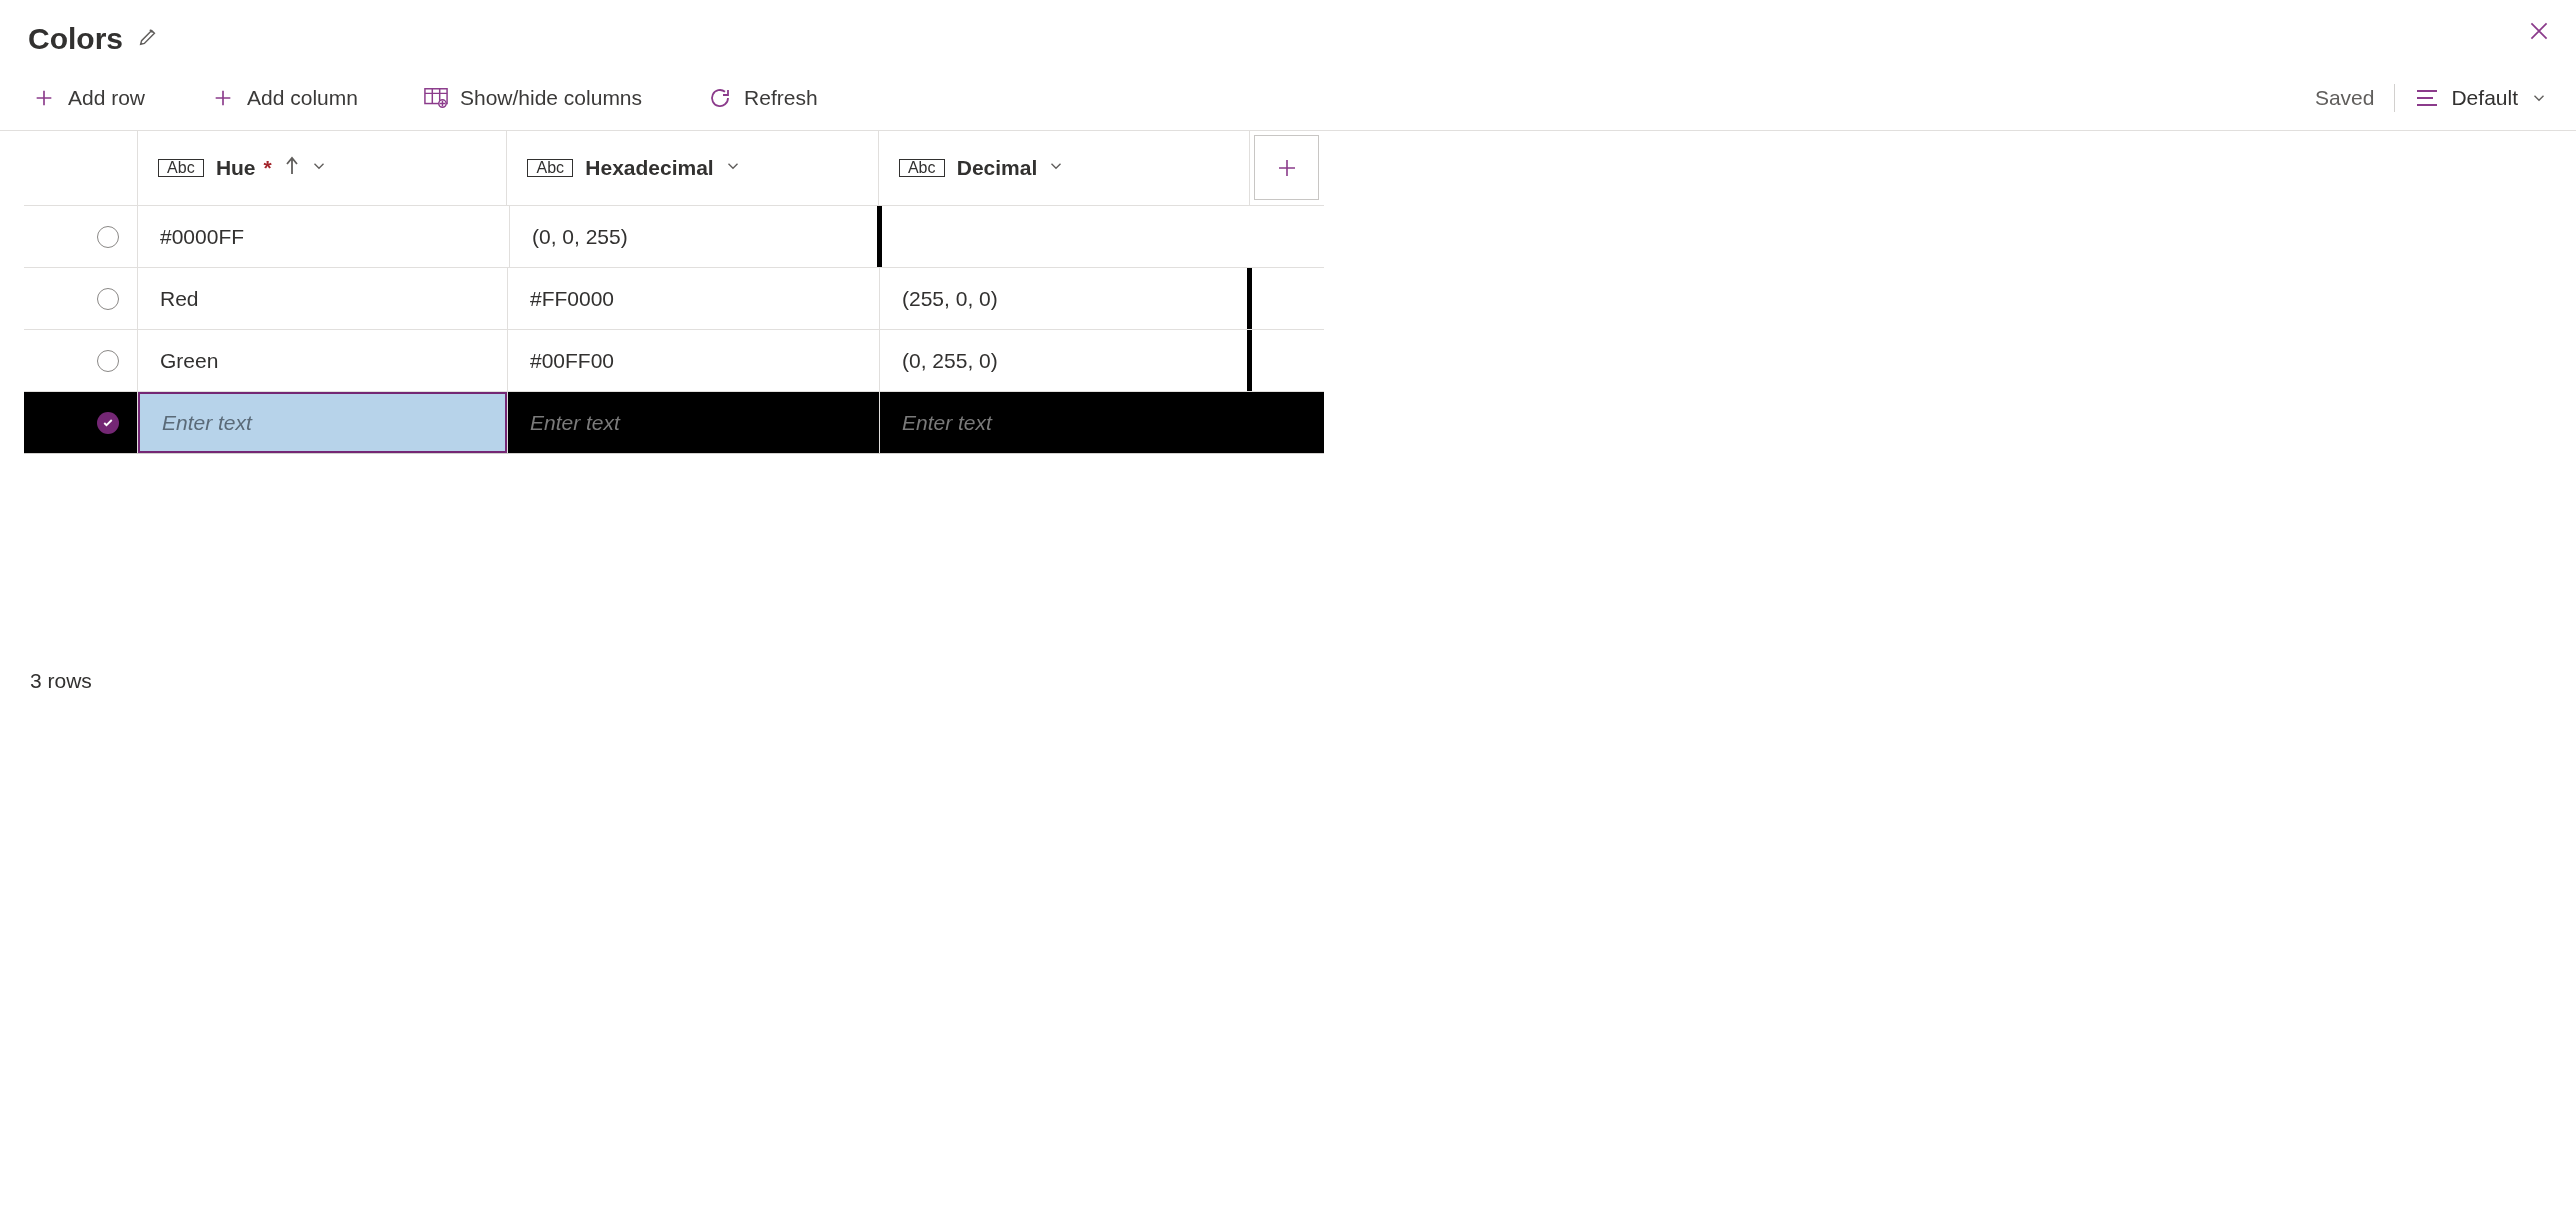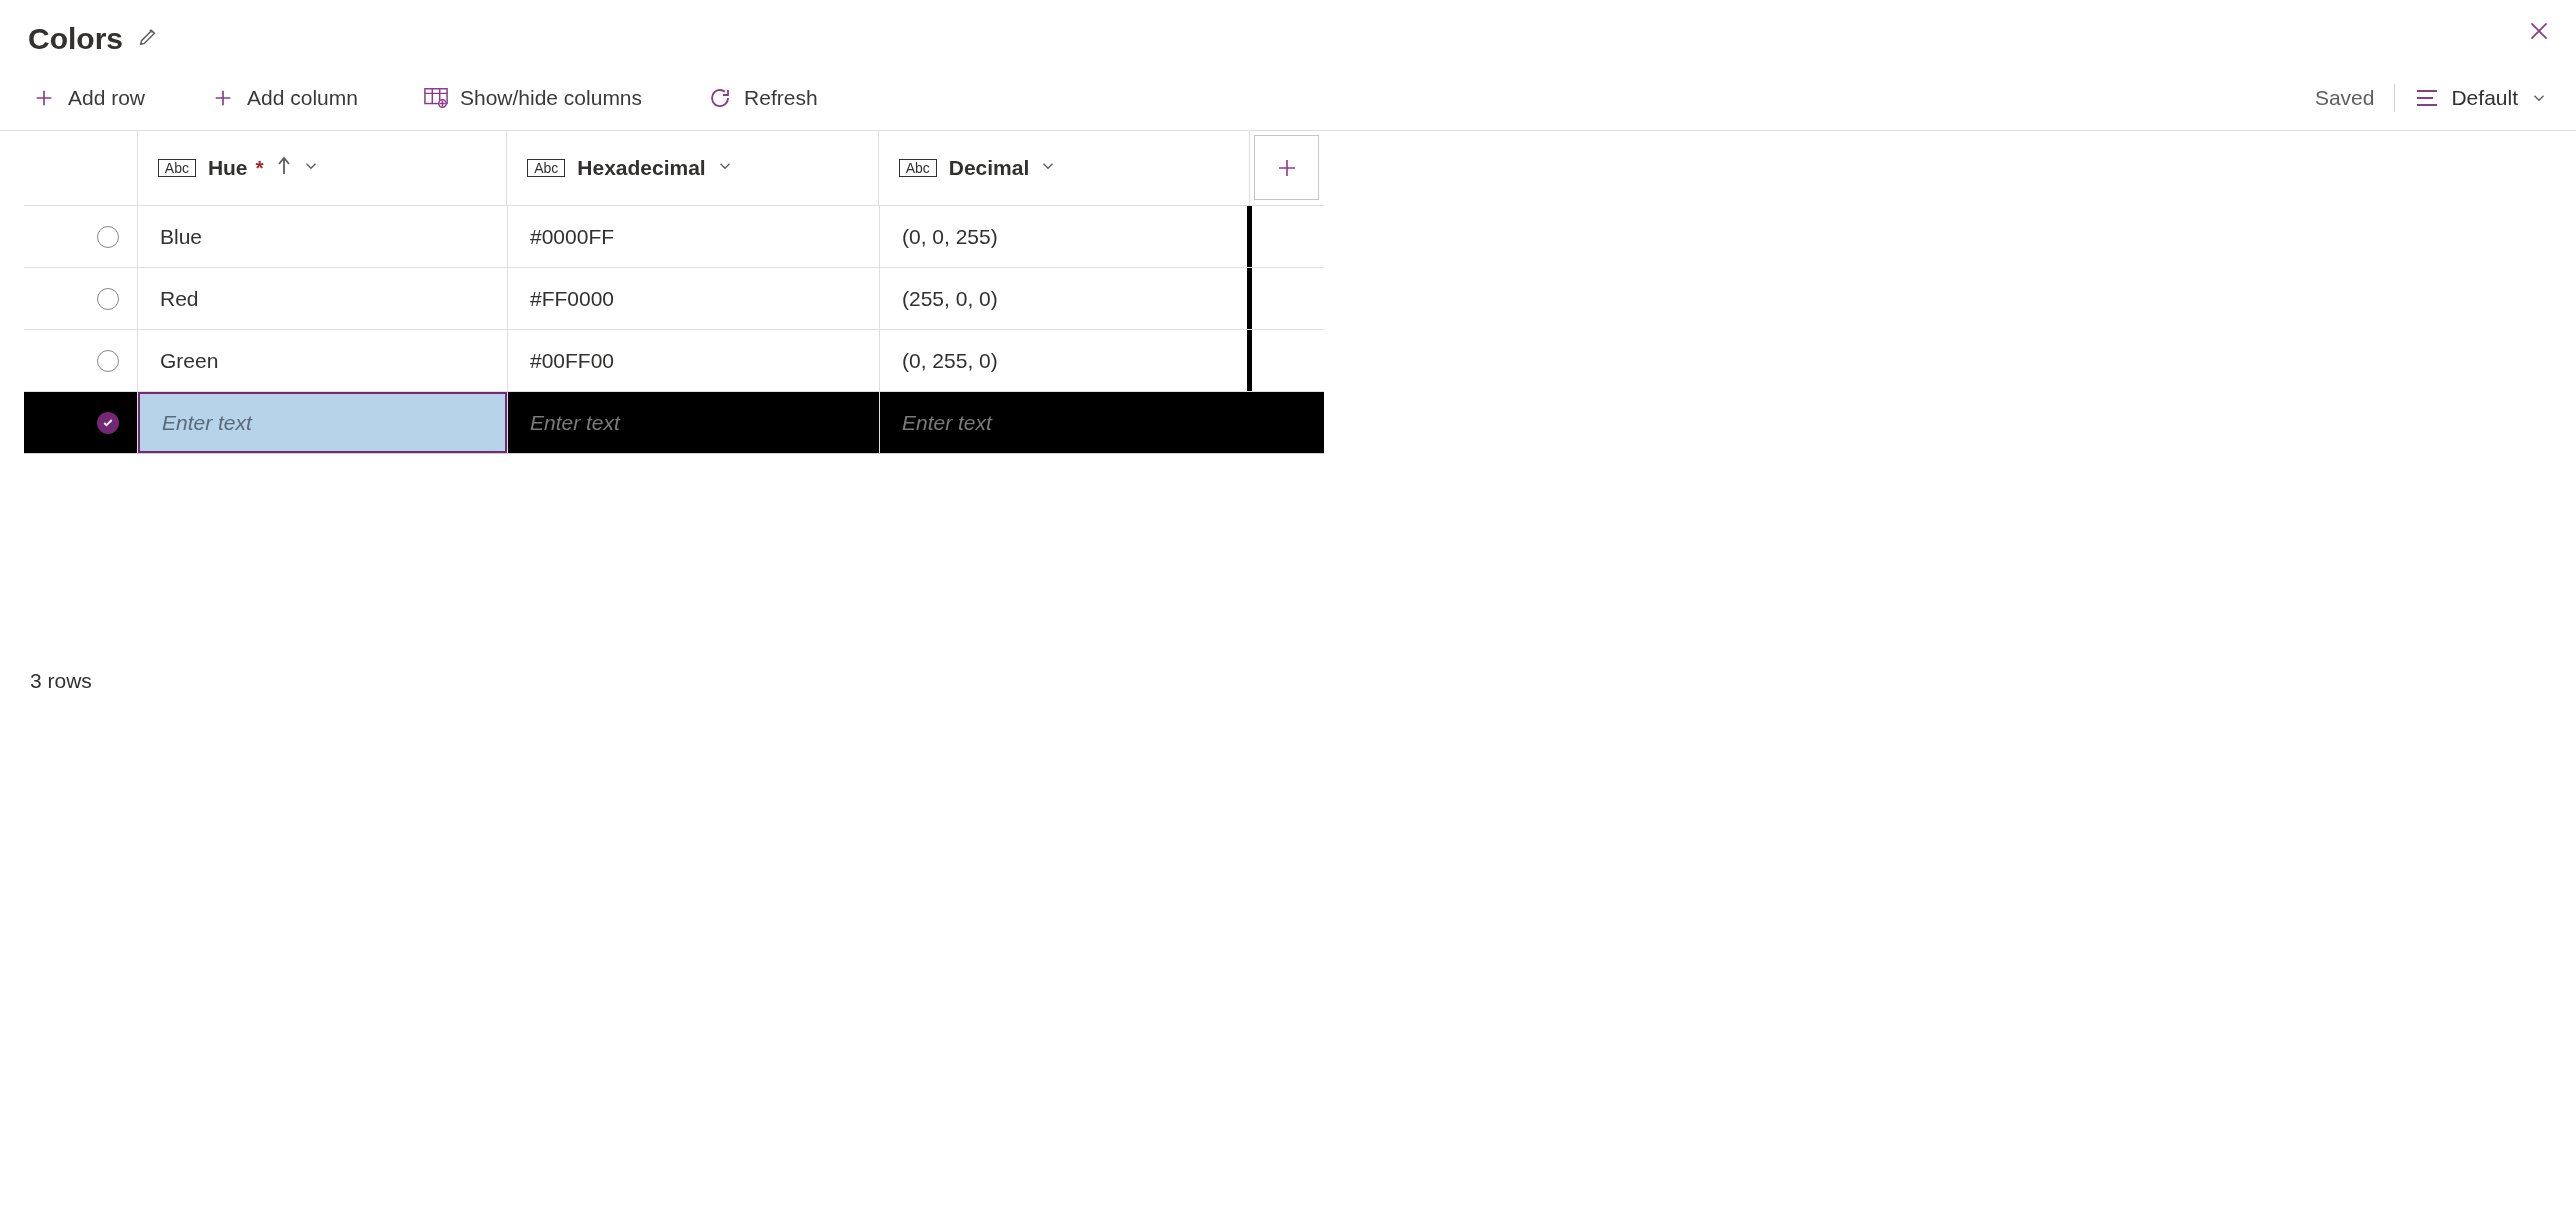--- a/index.html
+++ b/index.html
@@ -105,22 +105,22 @@
     align-items: center;
     padding: 0 20px;
     color: #323130;
     font-weight: 600;
   }
   .hcell .abc {
     display: inline-flex;
     align-items: center;
     justify-content: center;
     border: 1.5px solid #323130;
-    font-size: 14px;
-    width: 38px; height: 18px;
+    font-size: 16px;
+    width: 46px; height: 18px;
     margin-right: 12px;
     font-weight: 400;
   }
   .hcell .req { color: #a4262c; margin-left: 8px; }
   .hcell .sort { margin-left: 12px; color: #605e5c; }
   .hcell .chev { margin-left: 10px; color: #605e5c; }
   .add-col-btn {
     width: 65px; height: 65px;
     margin: 4px 0 0 4px;
     border: 1px solid #c8c6c4;
@@ -306,21 +306,20 @@
             </svg>
         </div>
       </div>
     </div>
 
     <div class="grid-body">
       <div class="row">
         <div class="cell cell-sel">
           <span class="radio"></span>
         </div>
-        <div class="cell cell-hue">Blue</div>
         <div class="cell cell-hex">#0000FF</div>
         <div class="cell cell-dec">(0, 0, 255)</div>
       </div>
       <div class="row">
         <div class="cell cell-sel">
           <span class="radio"></span>
         </div>
         <div class="cell cell-hue">Red</div>
         <div class="cell cell-hex">#FF0000</div>
         <div class="cell cell-dec">(255, 0, 0)</div>

